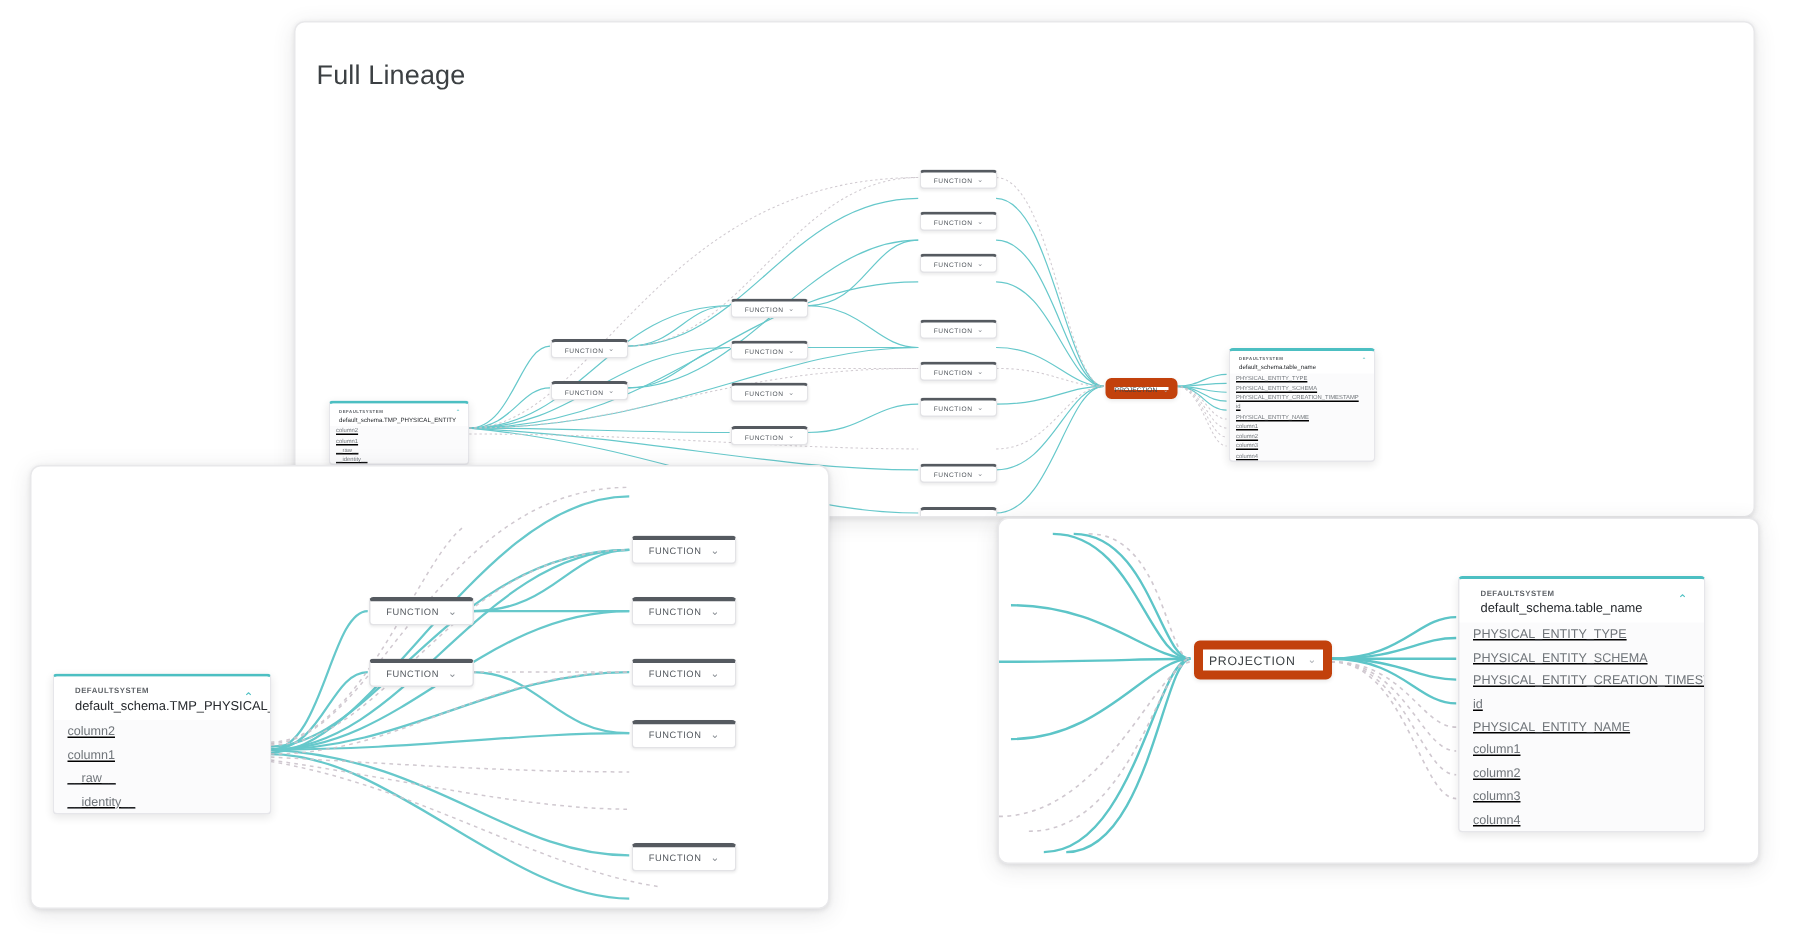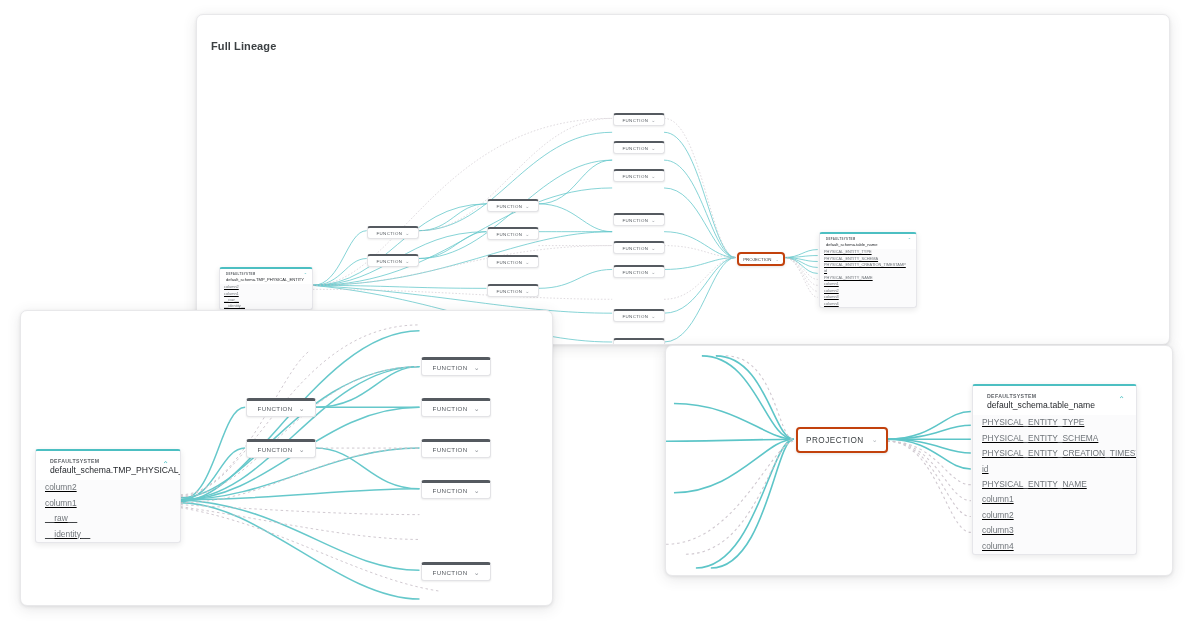--- a/index.html
+++ b/index.html
@@ -24,23 +24,22 @@
     border-radius: 7px;
     box-shadow: 0 3px 14px rgba(60,60,70,0.13), 0 1px 3px rgba(60,60,70,0.10);
     overflow: hidden;
   }
   #panel-back  { left: 196px; top: 14px;  width: 974px; height: 331px; z-index: 1; }
   #panel-left  { left: 20px;  top: 310px; width: 533px; height: 296px; z-index: 2; }
   #panel-right { left: 665px; top: 345px; width: 508px; height: 231px; z-index: 3; }
 
   .panel-title {
     position: absolute; left: 14px; top: 25px;
-    font-size: 11px; color: #3c4043; letter-spacing: .1px;
+    font-size: 18px; color: #3c4043; letter-spacing: .1px;
     white-space: nowrap;
-    font-weight: bold;
   }
 
   .canvas { position: absolute; inset: 0; }
   .edges { position: absolute; inset: 0; width: 100%; height: 100%; pointer-events: none; }
 
   
   .fn {
     position: absolute;
     background: #ffffff;
     border: 1px solid #e3e3e6;
@@ -59,21 +58,21 @@
   .fn.sm { width: 52px; height: 13px; border-top-width: 2px; font-size: 4.4px; gap: 3px; }
   .fn.sm .chev { font-size: 5px; }
   
   .fn.lg { width: 70px; height: 19px; font-size: 6.2px; }
   .fn.lg .chev { font-size: 7px; }
 
   
   .proj {
     position: absolute;
     background: #ffffff;
-    border: 2px solid #c2410c;
+    border: 6px solid #c2410c;
     border-radius: 4px;
     display: flex; align-items: center; justify-content: center;
     gap: 8px;
     box-shadow: 0 1px 3px rgba(0,0,0,0.10);
     color: #3c4043;
     white-space: nowrap;
     text-align: right;
   }
   .proj .chev { color: #b0b4b9; }
   .proj.sm { width: 48px; height: 14px; font-size: 4.4px; gap: 4px; }

